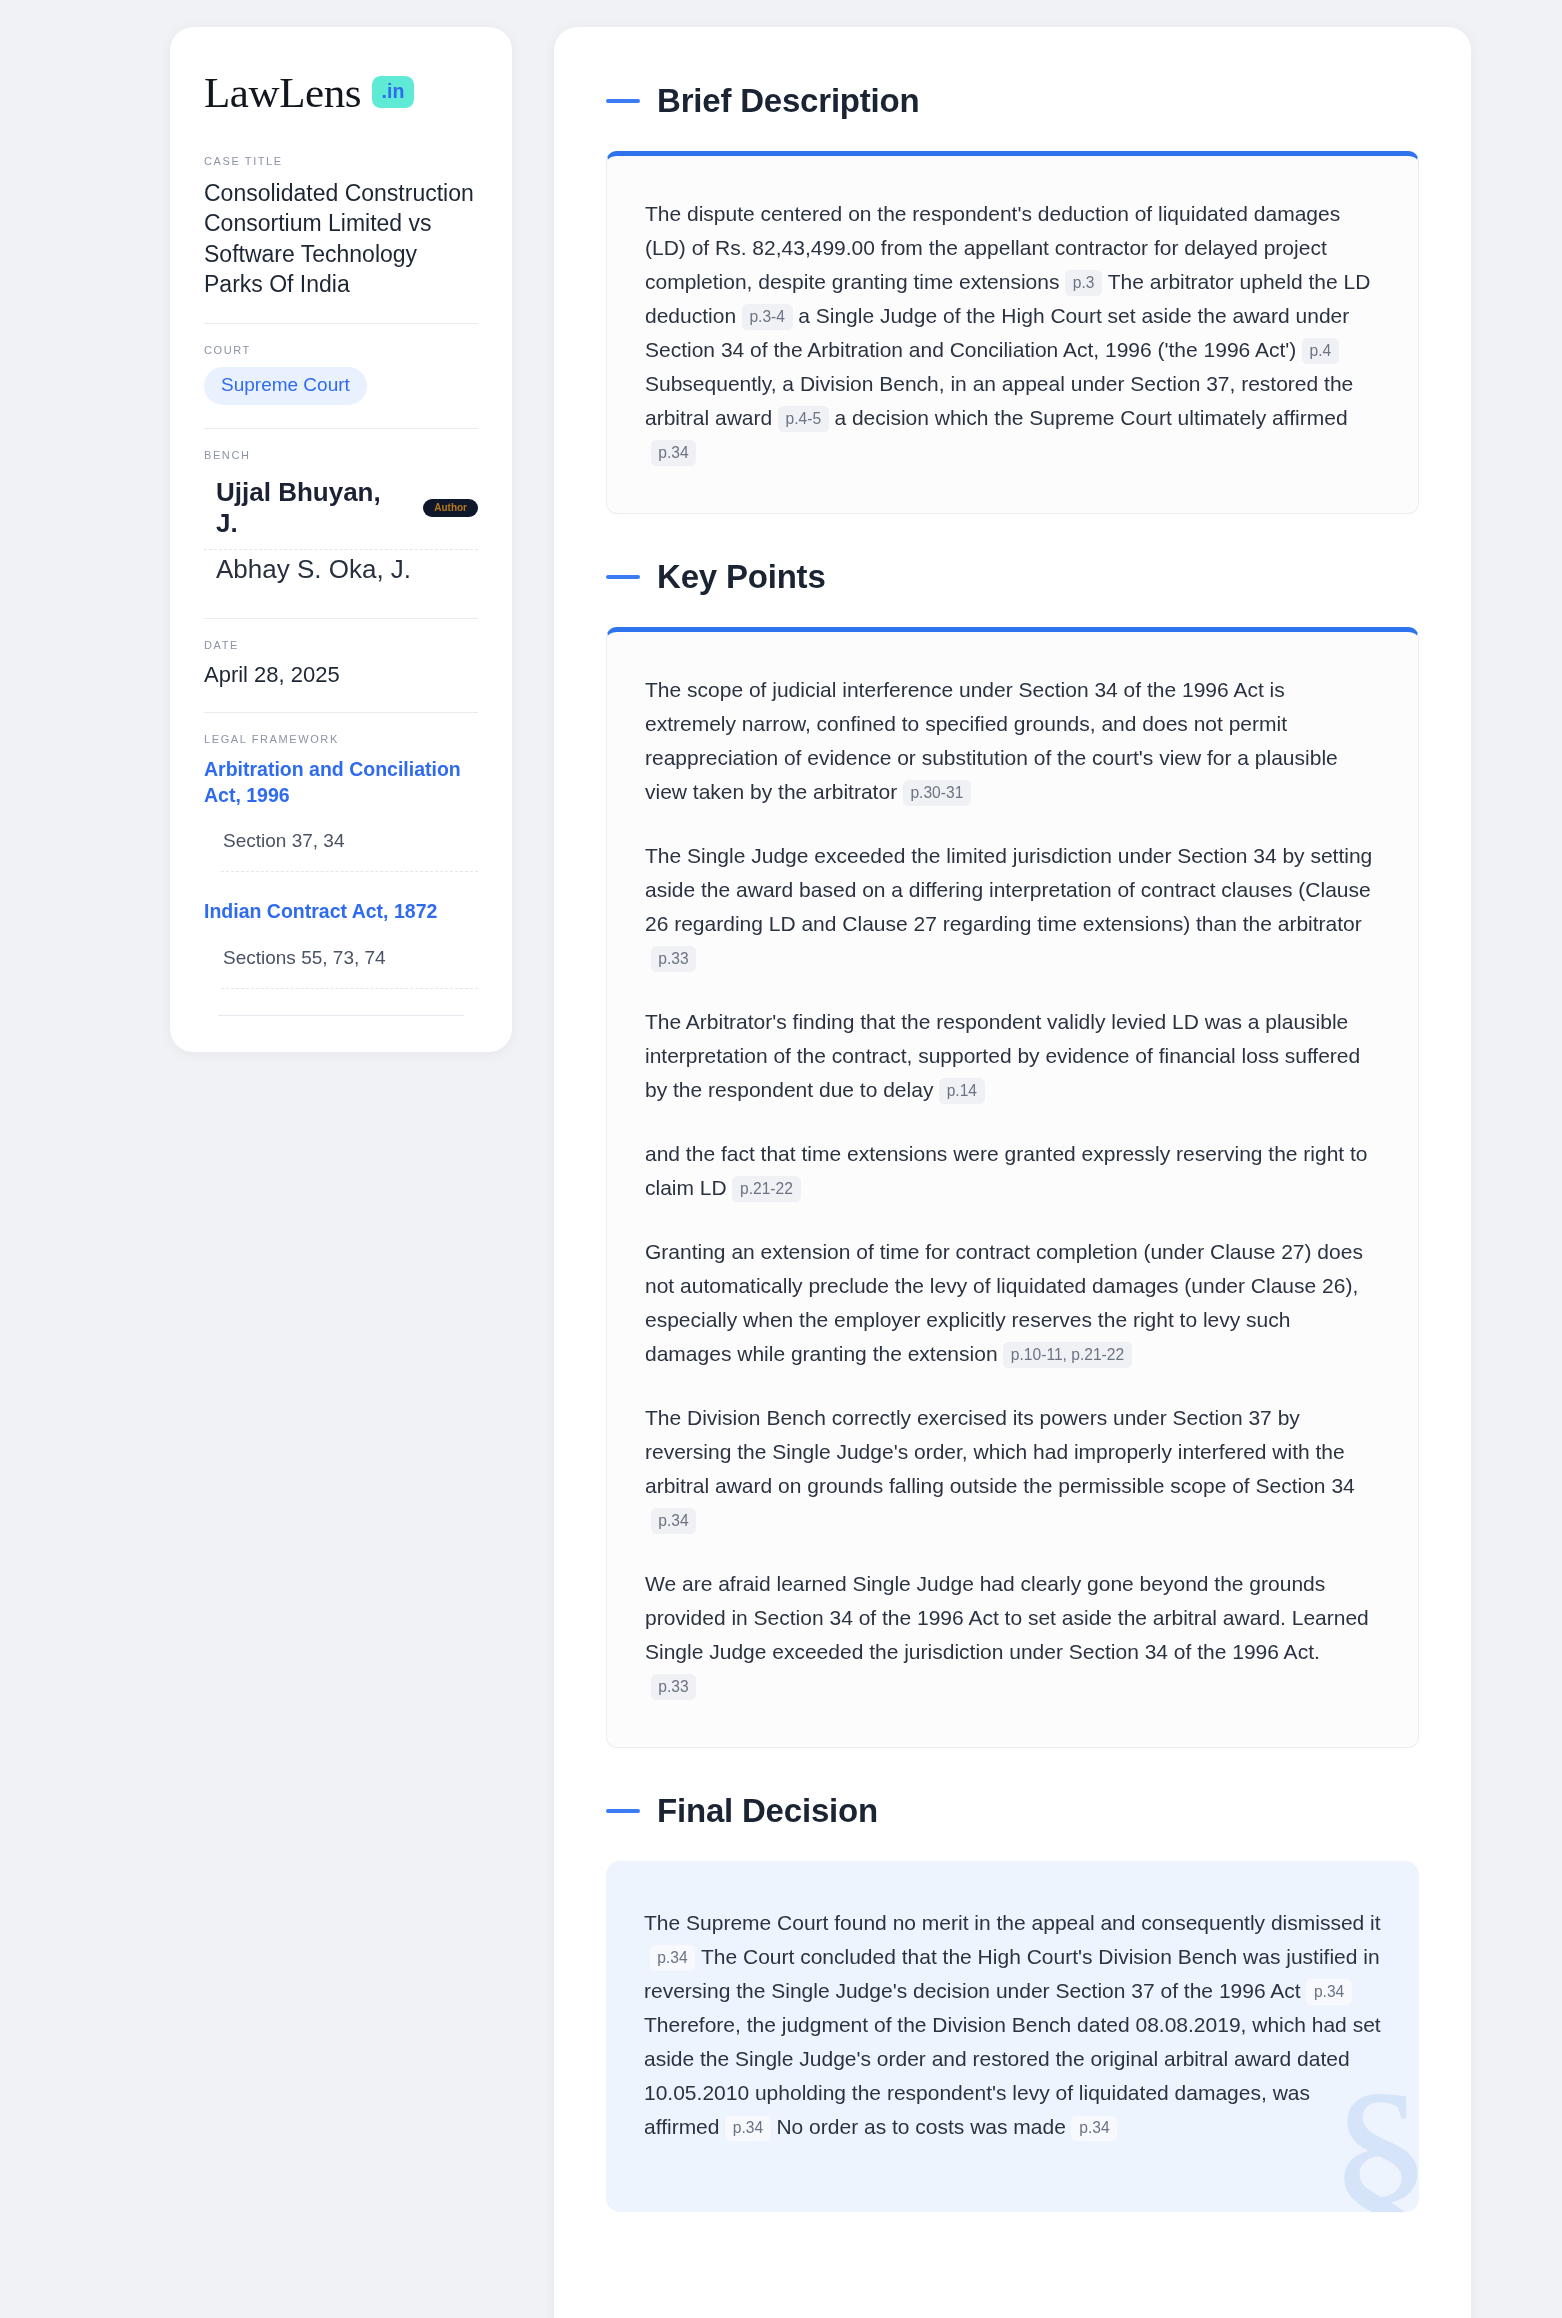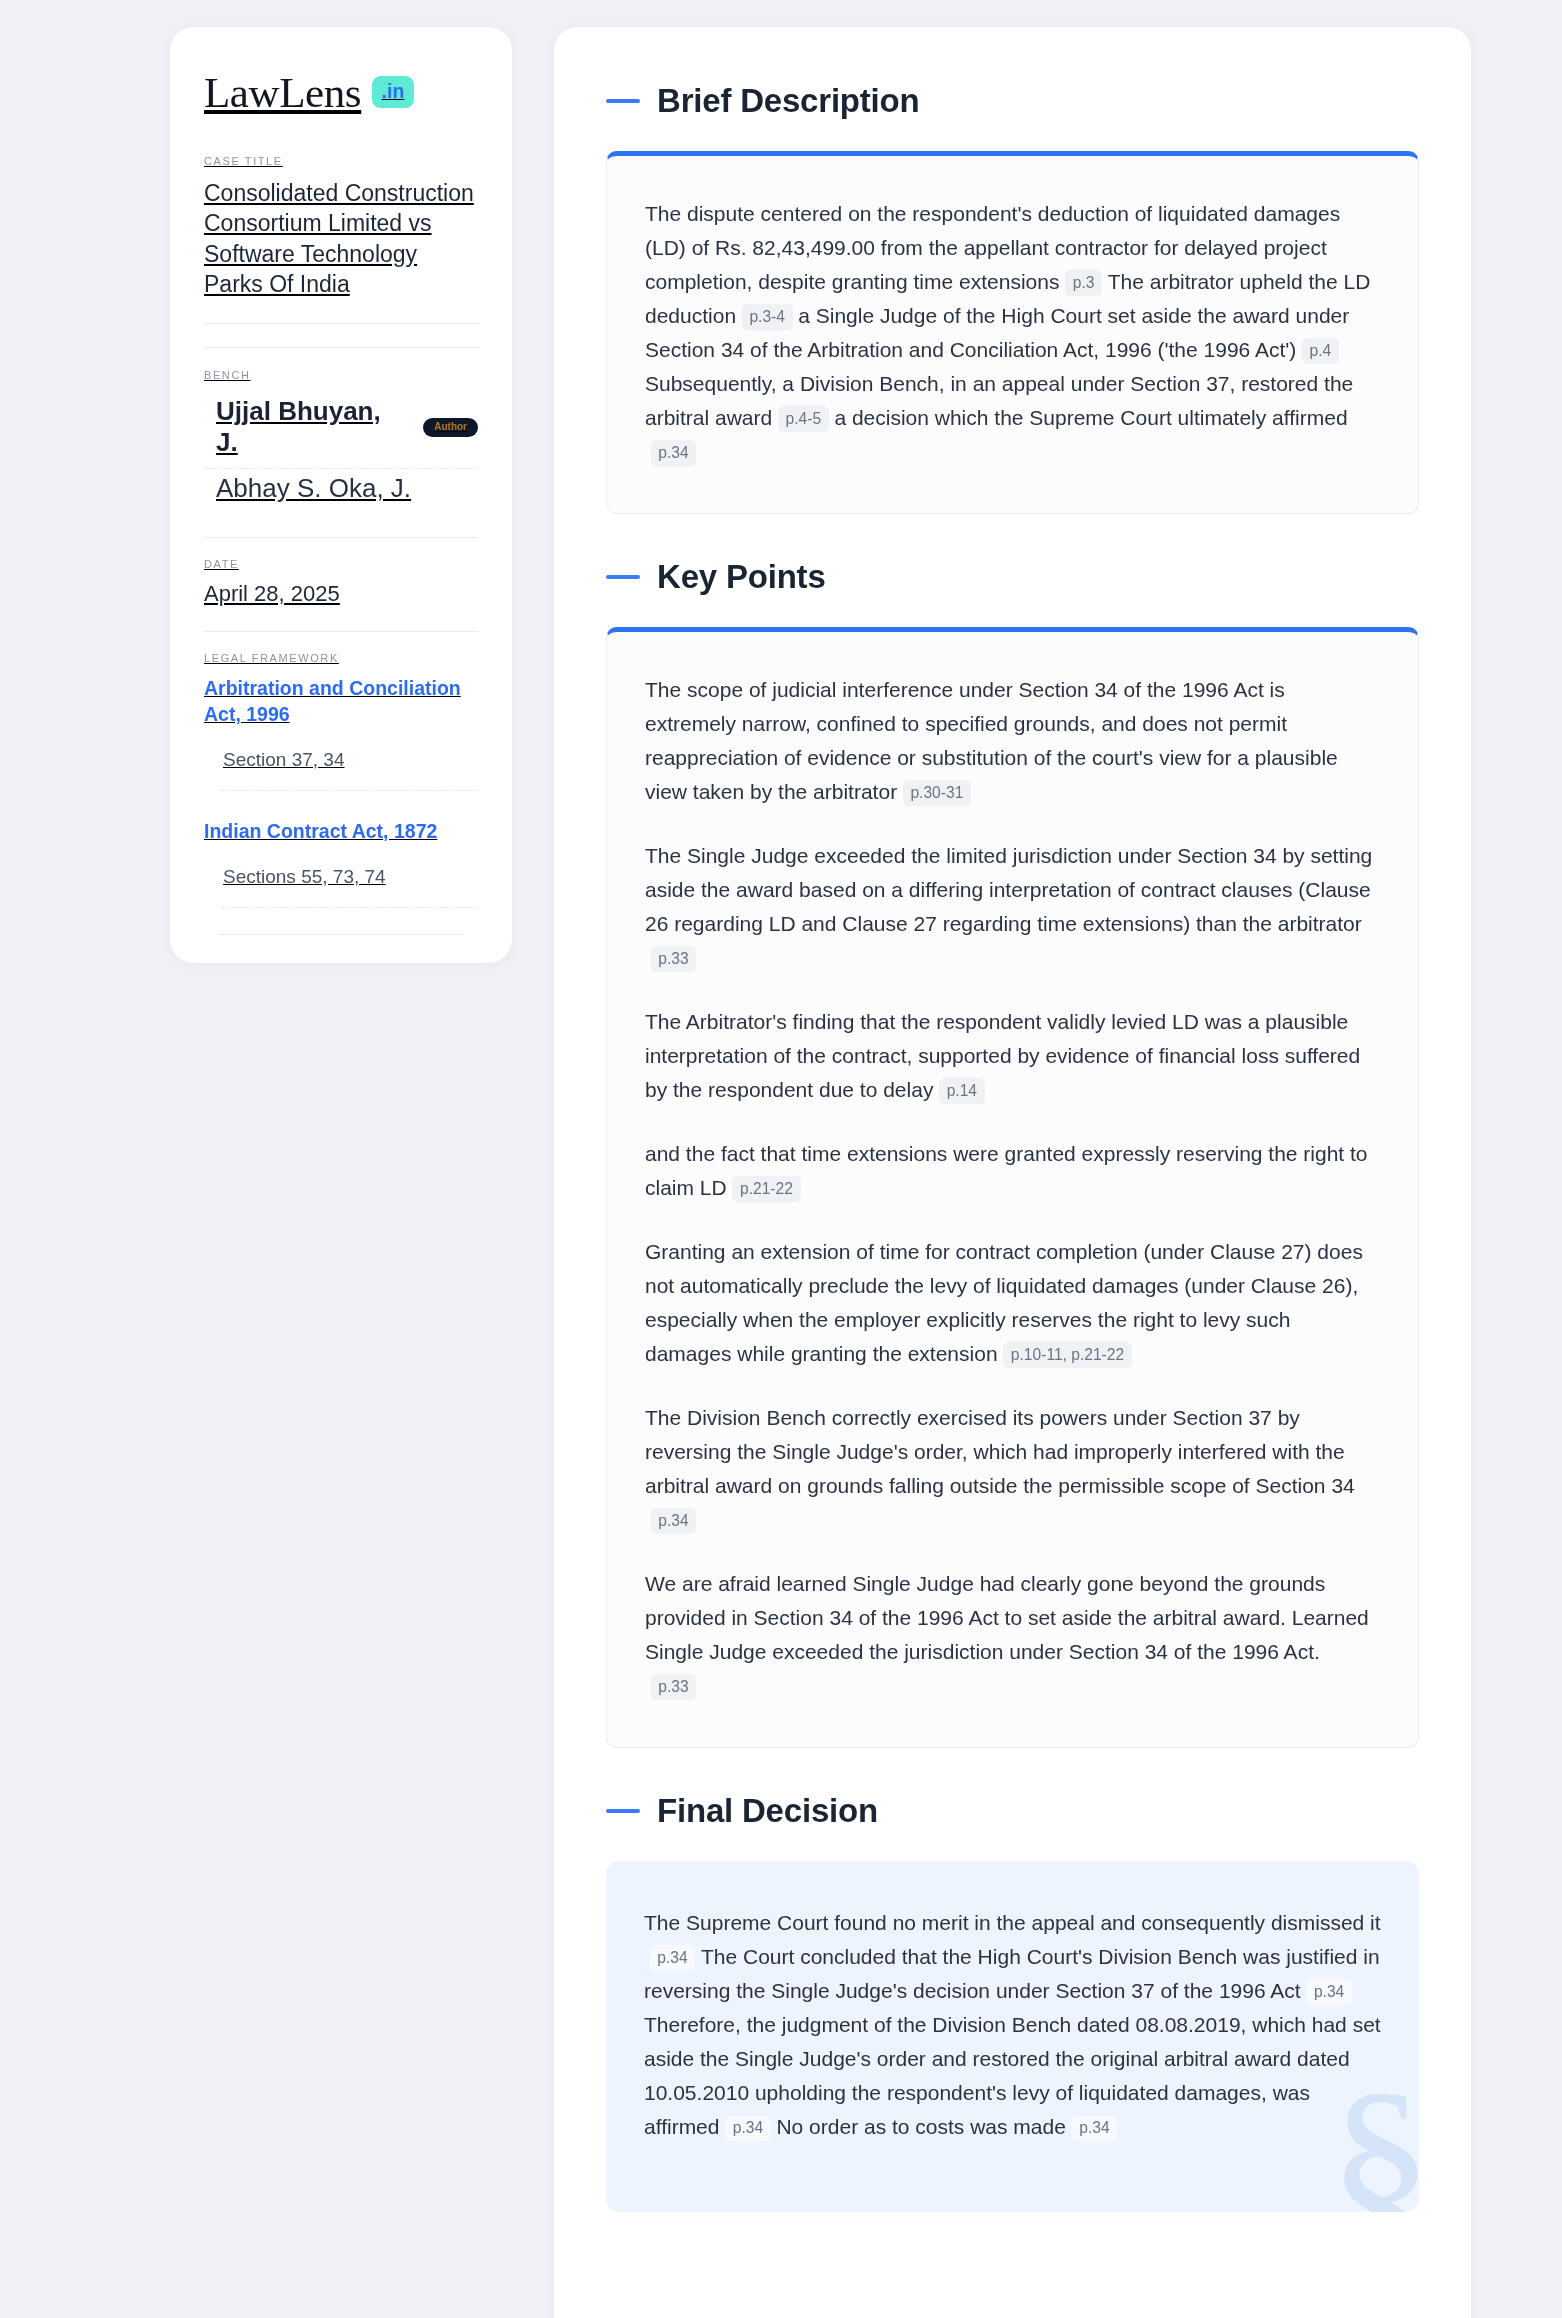--- a/index.html
+++ b/index.html
@@ -18,23 +18,22 @@
     gap: 42px;
     padding: 26.6px 92px 26.6px 170px;
   }
 
   
   .sidebar {
     width: 342px;
     flex: 0 0 342px;
     background: #ffffff;
     border-radius: 23.4px;
-    padding: 44px 34px 28px 34px;
+    padding: 44px 34px 36px 34px;
     box-shadow: 0 1.6px 12.5px rgba(20,30,60,0.05);
-    text-decoration: underline;
   }
 
   .brand {
     display: flex;
     align-items: center;
     gap: 11px;
     margin-bottom: 41px;
   }
   .brand-name {
     font-family: "Liberation Serif", serif;
@@ -238,20 +237,24 @@
       <span class="brand-tld">.in</span>
     </div>
 
     <div>
       <div class="meta-label">CASE TITLE</div>
       <div class="case-title">Consolidated Construction Consortium Limited vs Software Technology Parks Of India</div>
     </div>
 
     <div class="divider"></div>
 
+    <div>
+      <div class="meta-label">COURT</div>
+      <span class="court-pill">Supreme Court</span>
+    </div>
 
     <div class="divider"></div>
 
     <div>
       <div class="meta-label">BENCH</div>
 
       <div class="judge-row">
         <span class="judge-name author">Ujjal Bhuyan, J.</span>
         <span class="author-badge">Author</span>
       </div>

